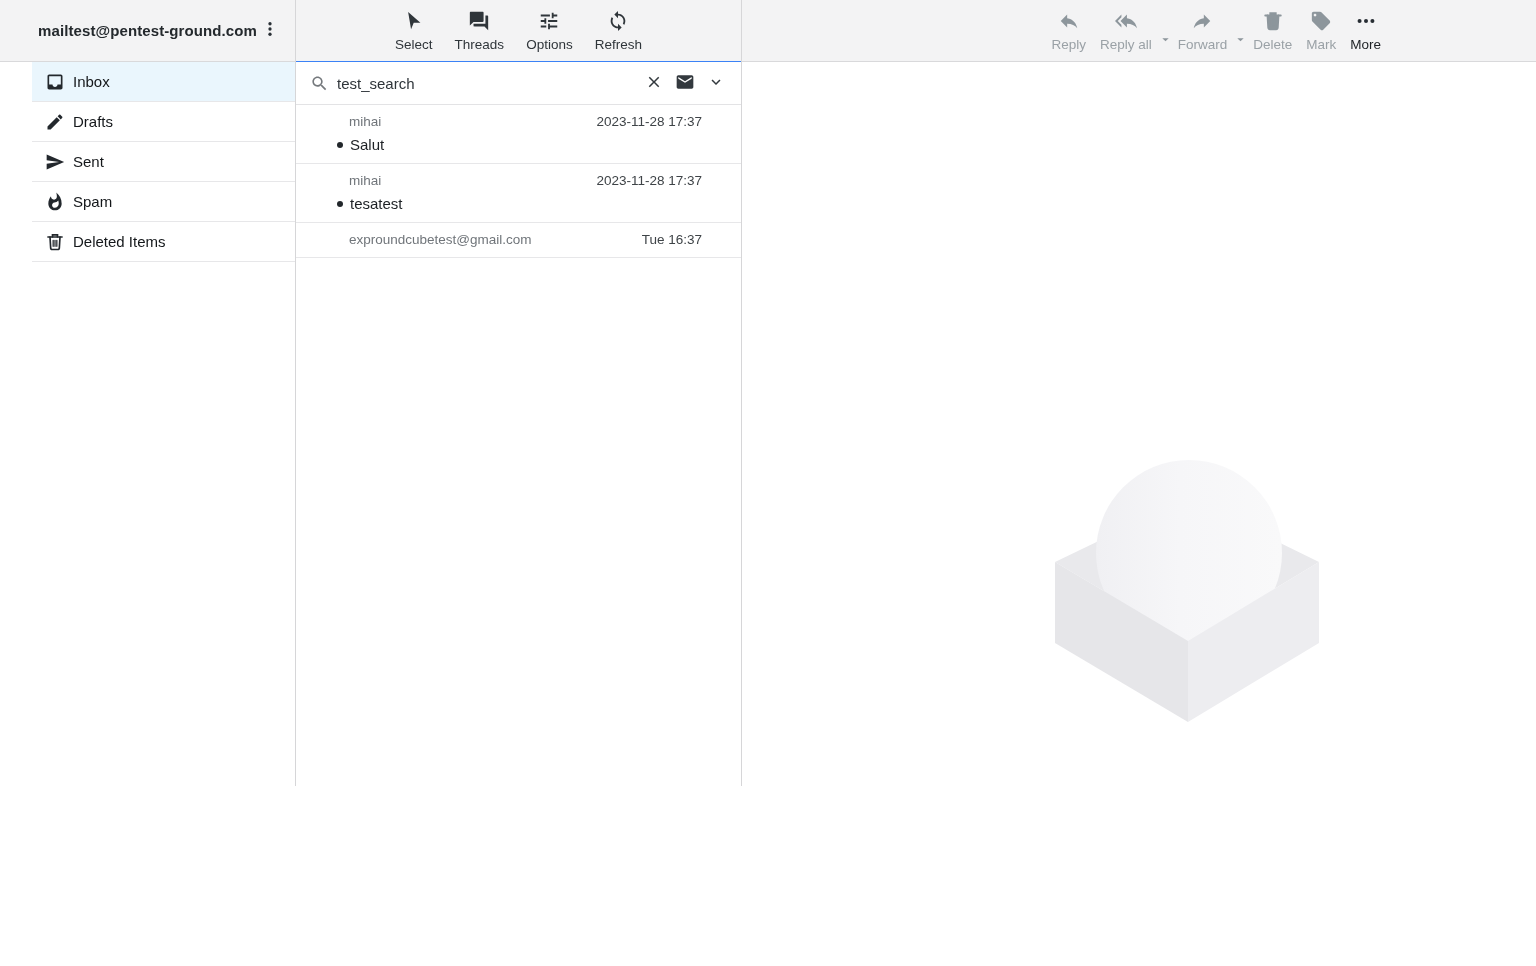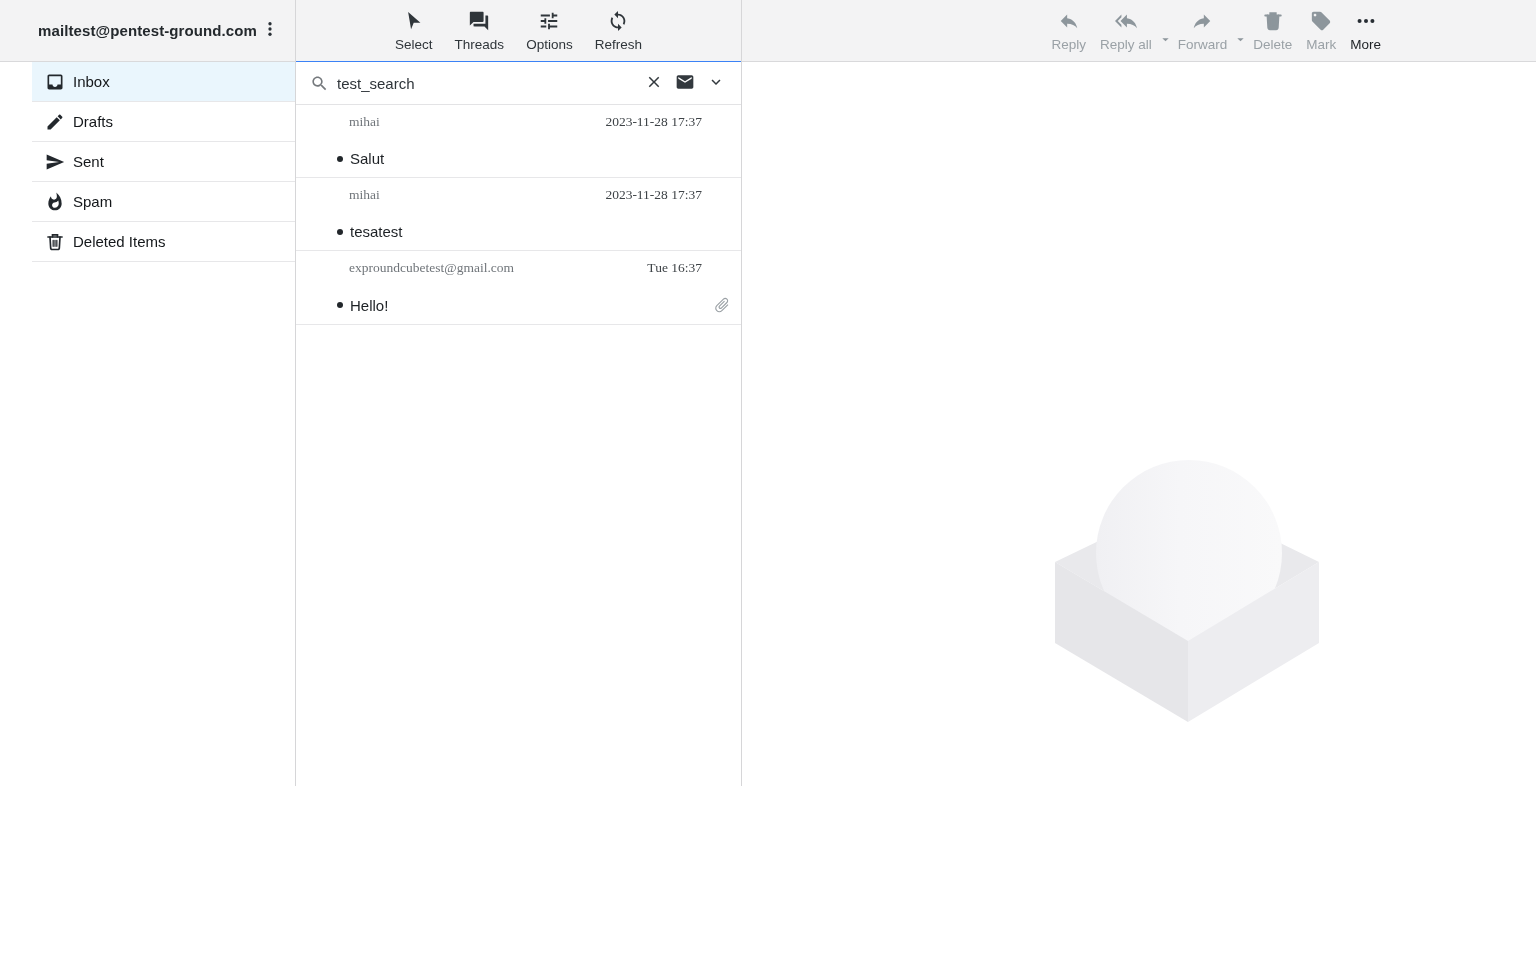--- a/index.html
+++ b/index.html
@@ -53,24 +53,24 @@
   .search-input {
     flex:1; border:none; outline:none; font-family:inherit;
     font-size:15px; color:#2f353a; background:transparent;
   }
   .sbtn { background:none; border:none; cursor:pointer; padding:2px; display:flex; align-items:center; }
   .sbtn svg { width:18px; height:18px; fill:#33393e; }
   .sbtn.scope svg { width:20px; height:20px; }
 
   .messages { list-style:none; }
   .msg { border-bottom:1px solid #e7e7e9; padding:9px 0 10px 0; cursor:pointer; }
-  .msg .row1 { display:flex; align-items:baseline; padding-left:53px; padding-right:39px;font-family:Liberation Serif, serif; }
+  .msg .row1 { display:flex; align-items:baseline; padding-left:53px; padding-right:39px; }
   .msg .sender { flex:1; font-size:13.5px; color:#70757a; overflow:hidden; white-space:nowrap; }
   .msg .date  { font-size:13.5px; color:#3e4347; white-space:nowrap; }
-  .msg .row2 { display:flex; align-items:center; margin-top:20px; padding-left:41px; padding-right:10px; }
+  .msg .row2 { display:flex; align-items:center; margin-top:7px; padding-left:41px; padding-right:10px; }
   .unread-dot { width:6px; height:6px; border-radius:50%; background:#22272b; margin-right:7px; flex:none; }
   .msg .subject { font-size:15px; color:#1d2125; }
   .clip { margin-left:auto; display:flex; }
   .clip svg { width:18px; height:18px; fill:#9aa0a5; transform:rotate(45deg); }
 
   
   .mailcol { flex:1; display:flex; flex-direction:column; background:#fff; }
   .mail-toolbar {
     height:62px; min-height:62px; background:#f3f3f4; border-bottom:1px solid #d9d9db;
     display:flex; align-items:center; justify-content:flex-end; padding-right:148px;
@@ -235,29 +235,20 @@
         </div>
         <div class="row2">
           <span class="unread-dot"></span>
           <span class="subject">tesatest</span>
         </div>
       </li>
       <li class="msg">
         <div class="row1">
           <span class="sender">exproundcubetest@gmail.com</span>
           <span class="date">Tue 16:37</span>
-        </div>
-        <div class="row2">
-          <span class="unread-dot"></span>
-          <span class="subject">Hello!</span>
-          <span class="clip">
-            <svg viewBox="0 0 24 24">
-                <path d="M16.5 6v11.5c0 2.21-1.79 4-4 4s-4-1.79-4-4V5c0-1.38 1.12-2.5 2.5-2.5s2.5 1.12 2.5 2.5v10.5c0 .55-.45 1-1 1s-1-.45-1-1V6H10v9.5c0 1.38 1.12 2.5 2.5 2.5s2.5-1.12 2.5-2.5V5c0-2.21-1.79-4-4-4S7 2.79 7 5v12.5c0 3.04 2.46 5.5 5.5 5.5s5.5-2.46 5.5-5.5V6h-1.5z"></path>
-              </svg>
-          </span>
         </div>
       </li>
     </ul>
   </section>
 
   <section class="mailcol">
     <div class="mail-toolbar">
       <button class="tbtn mbtn disabled">
         <span>
           <svg viewBox="0 0 24 24">

